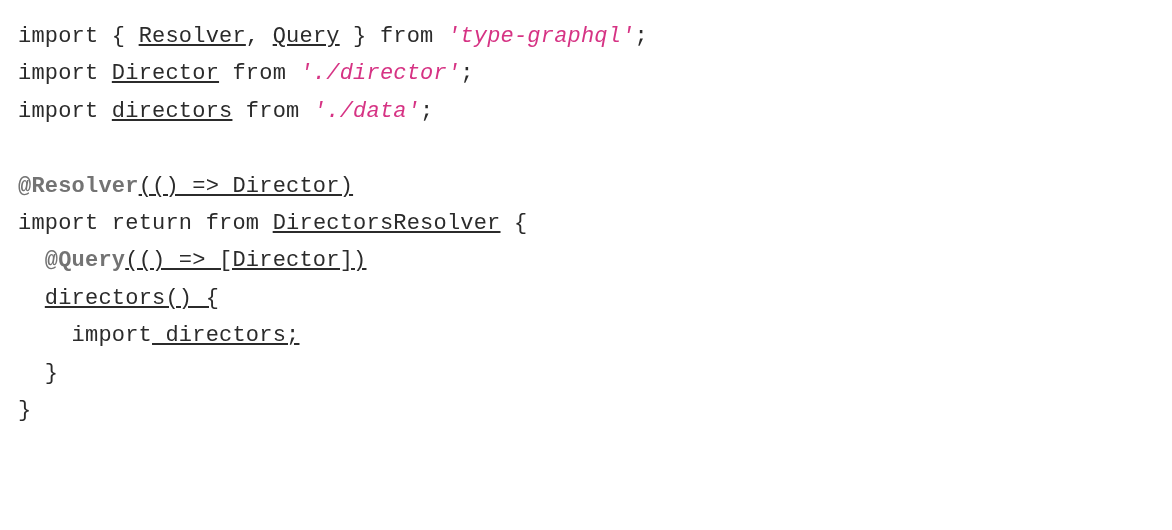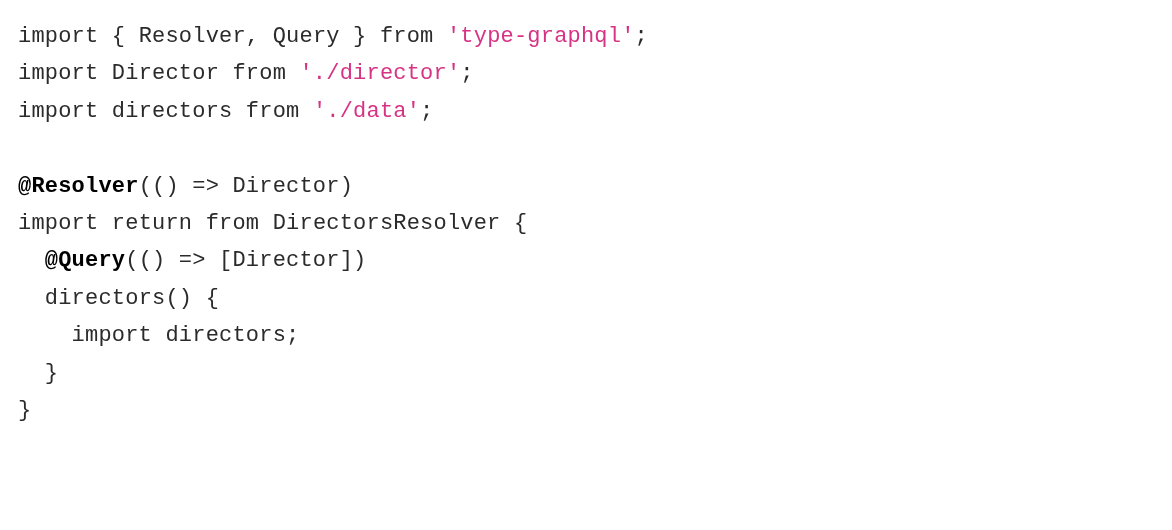--- a/index.html
+++ b/index.html
@@ -10,24 +10,24 @@
       line-height: 1.7;
       padding: 18px;
       color: #2b2b2b;
       letter-spacing: 0.2px;
     }
     pre {
       white-space: pre;
       font-family: inherit;
     }
     .kw { font-weight: 400; color: #2b2b2b; }
-    .str { color: #d63384; }
-    .dec { color: #000000; font-weight: 700; }
+    .str { color: #d63384; font-style: italic; }
+    .dec { color: #737373; font-weight: 700; }
     .punct { color: #2b2b2b; }
-    .ident { color: #2b2b2b; }
+    .ident { color: #2b2b2b; text-decoration: underline; }
   </style>
 </head>
 <body>
 
 <pre><span><span class="kw">import</span><span class="punct"> { </span><span class="ident">Resolver</span><span class="punct">, </span><span class="ident">Query</span><span class="punct"> } </span><span class="kw">from</span><span> </span><span class="str">'type-graphql'</span><span class="punct">;</span></span>
 <span><span class="kw">import</span><span> </span><span class="ident">Director</span><span> </span><span class="kw">from</span><span> </span><span class="str">'./director'</span><span class="punct">;</span></span>
 <span><span class="kw">import</span><span> </span><span class="ident">directors</span><span> </span><span class="kw">from</span><span> </span><span class="str">'./data'</span><span class="punct">;</span></span>
 <span> </span>
 <span><span class="dec">@Resolver</span><span class="ident">(() =&gt; Director)</span></span>
 <span><span class="kw">import</span><span> </span><span class="kw">return</span><span> </span><span class="kw">from</span><span> </span><span class="ident">DirectorsResolver</span><span class="punct"> {</span></span>

